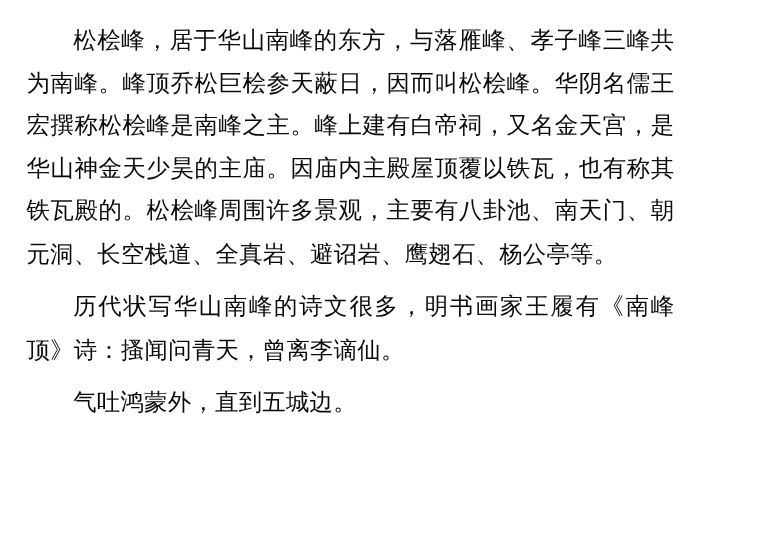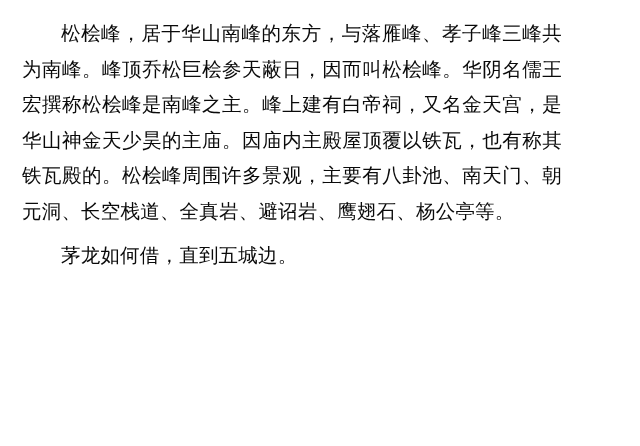--- a/index.html
+++ b/index.html
@@ -33,14 +33,15 @@
   }
   .para:last-child {
     margin-bottom: 0;
   }
 </style>
 </head>
 <body>
 
 <div class="page">
   <p class="para">松桧峰，居于华山南峰的东方，与落雁峰、孝子峰三峰共为南峰。峰顶乔松巨桧参天蔽日，因而叫松桧峰。华阴名儒王宏撰称松桧峰是南峰之主。峰上建有白帝祠，又名金天宫，是华山神金天少昊的主庙。因庙内主殿屋顶覆以铁瓦，也有称其铁瓦殿的。松桧峰周围许多景观，主要有八卦池、南天门、朝元洞、长空栈道、全真岩、避诏岩、鹰翅石、杨公亭等。</p>
-  <p class="para">茅龙如何借，直到五城边。</p>
+  <p class="para">历代状写华山南峰的诗文很多，明书画家王履有《南峰顶》诗：搔闻问青天，曾离李谪仙。</p>
+  <p class="para">气吐鸿蒙外，直到五城边。</p>
 </div>
 
 </body></html>

